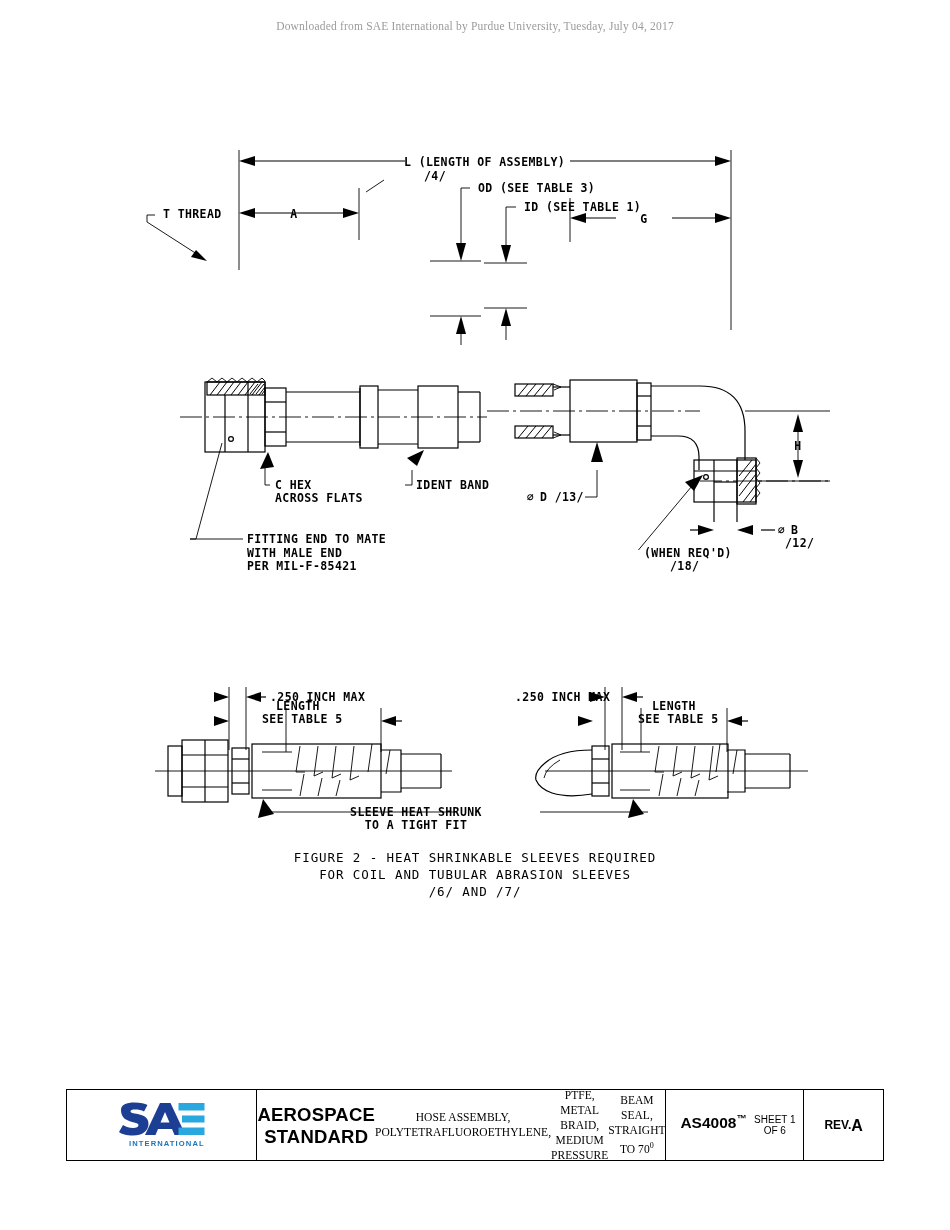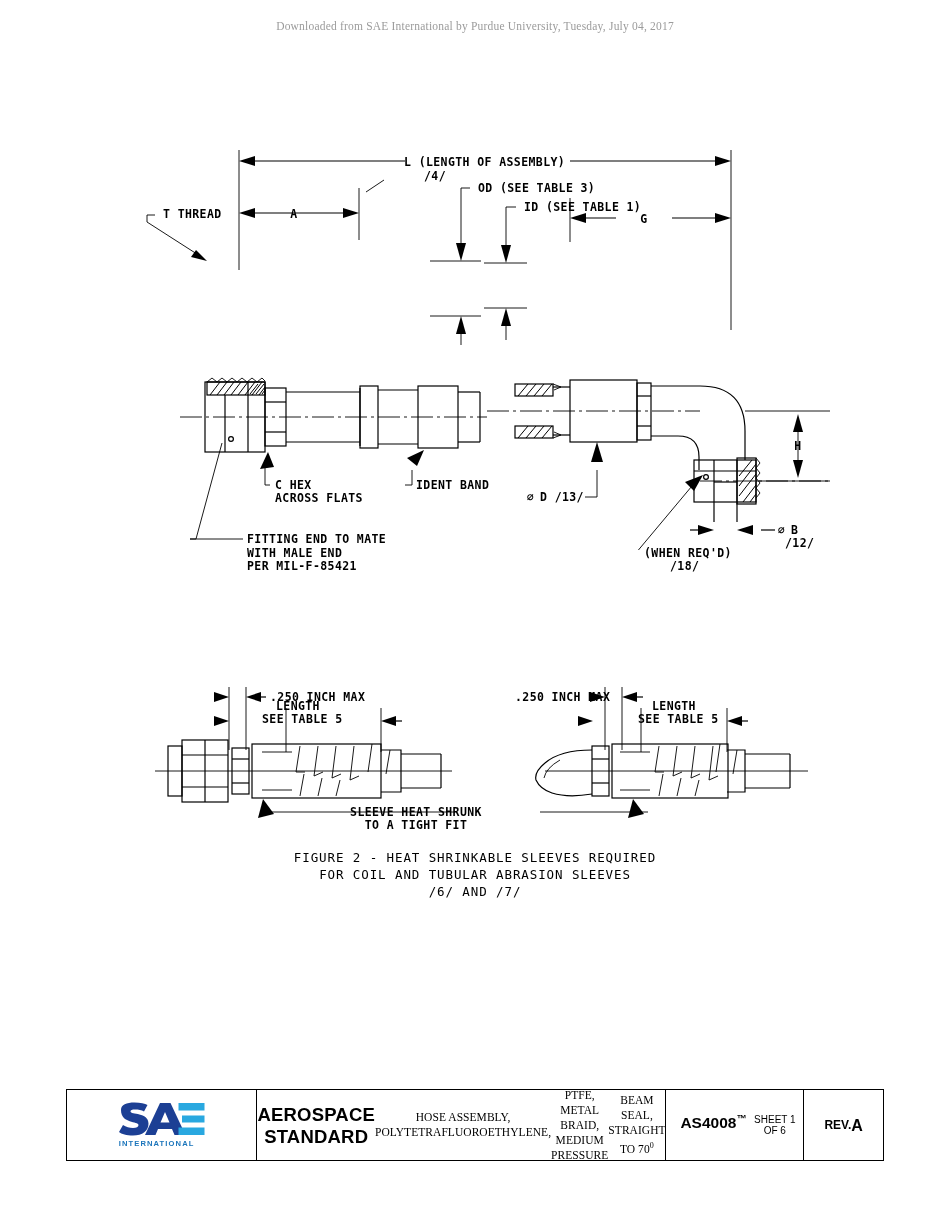--- a/index.html
+++ b/index.html
@@ -160,21 +160,21 @@
   }
   .rev-value {
     font-size: 16px;
     font-weight: bold;
     line-height: 19px;
   }
   
   .sae-logo-wrap {
     display: flex;
     flex-direction: column;
-    align-items: flex-start;
+    align-items: flex-end;
   }
   .sae-mark { display: block; }
   .sae-intl {
     font-size: 7.6px;
     font-weight: bold;
     letter-spacing: 1.1px;
     color: #1b75bb;
     margin-top: 3px;
   }
 </style>

